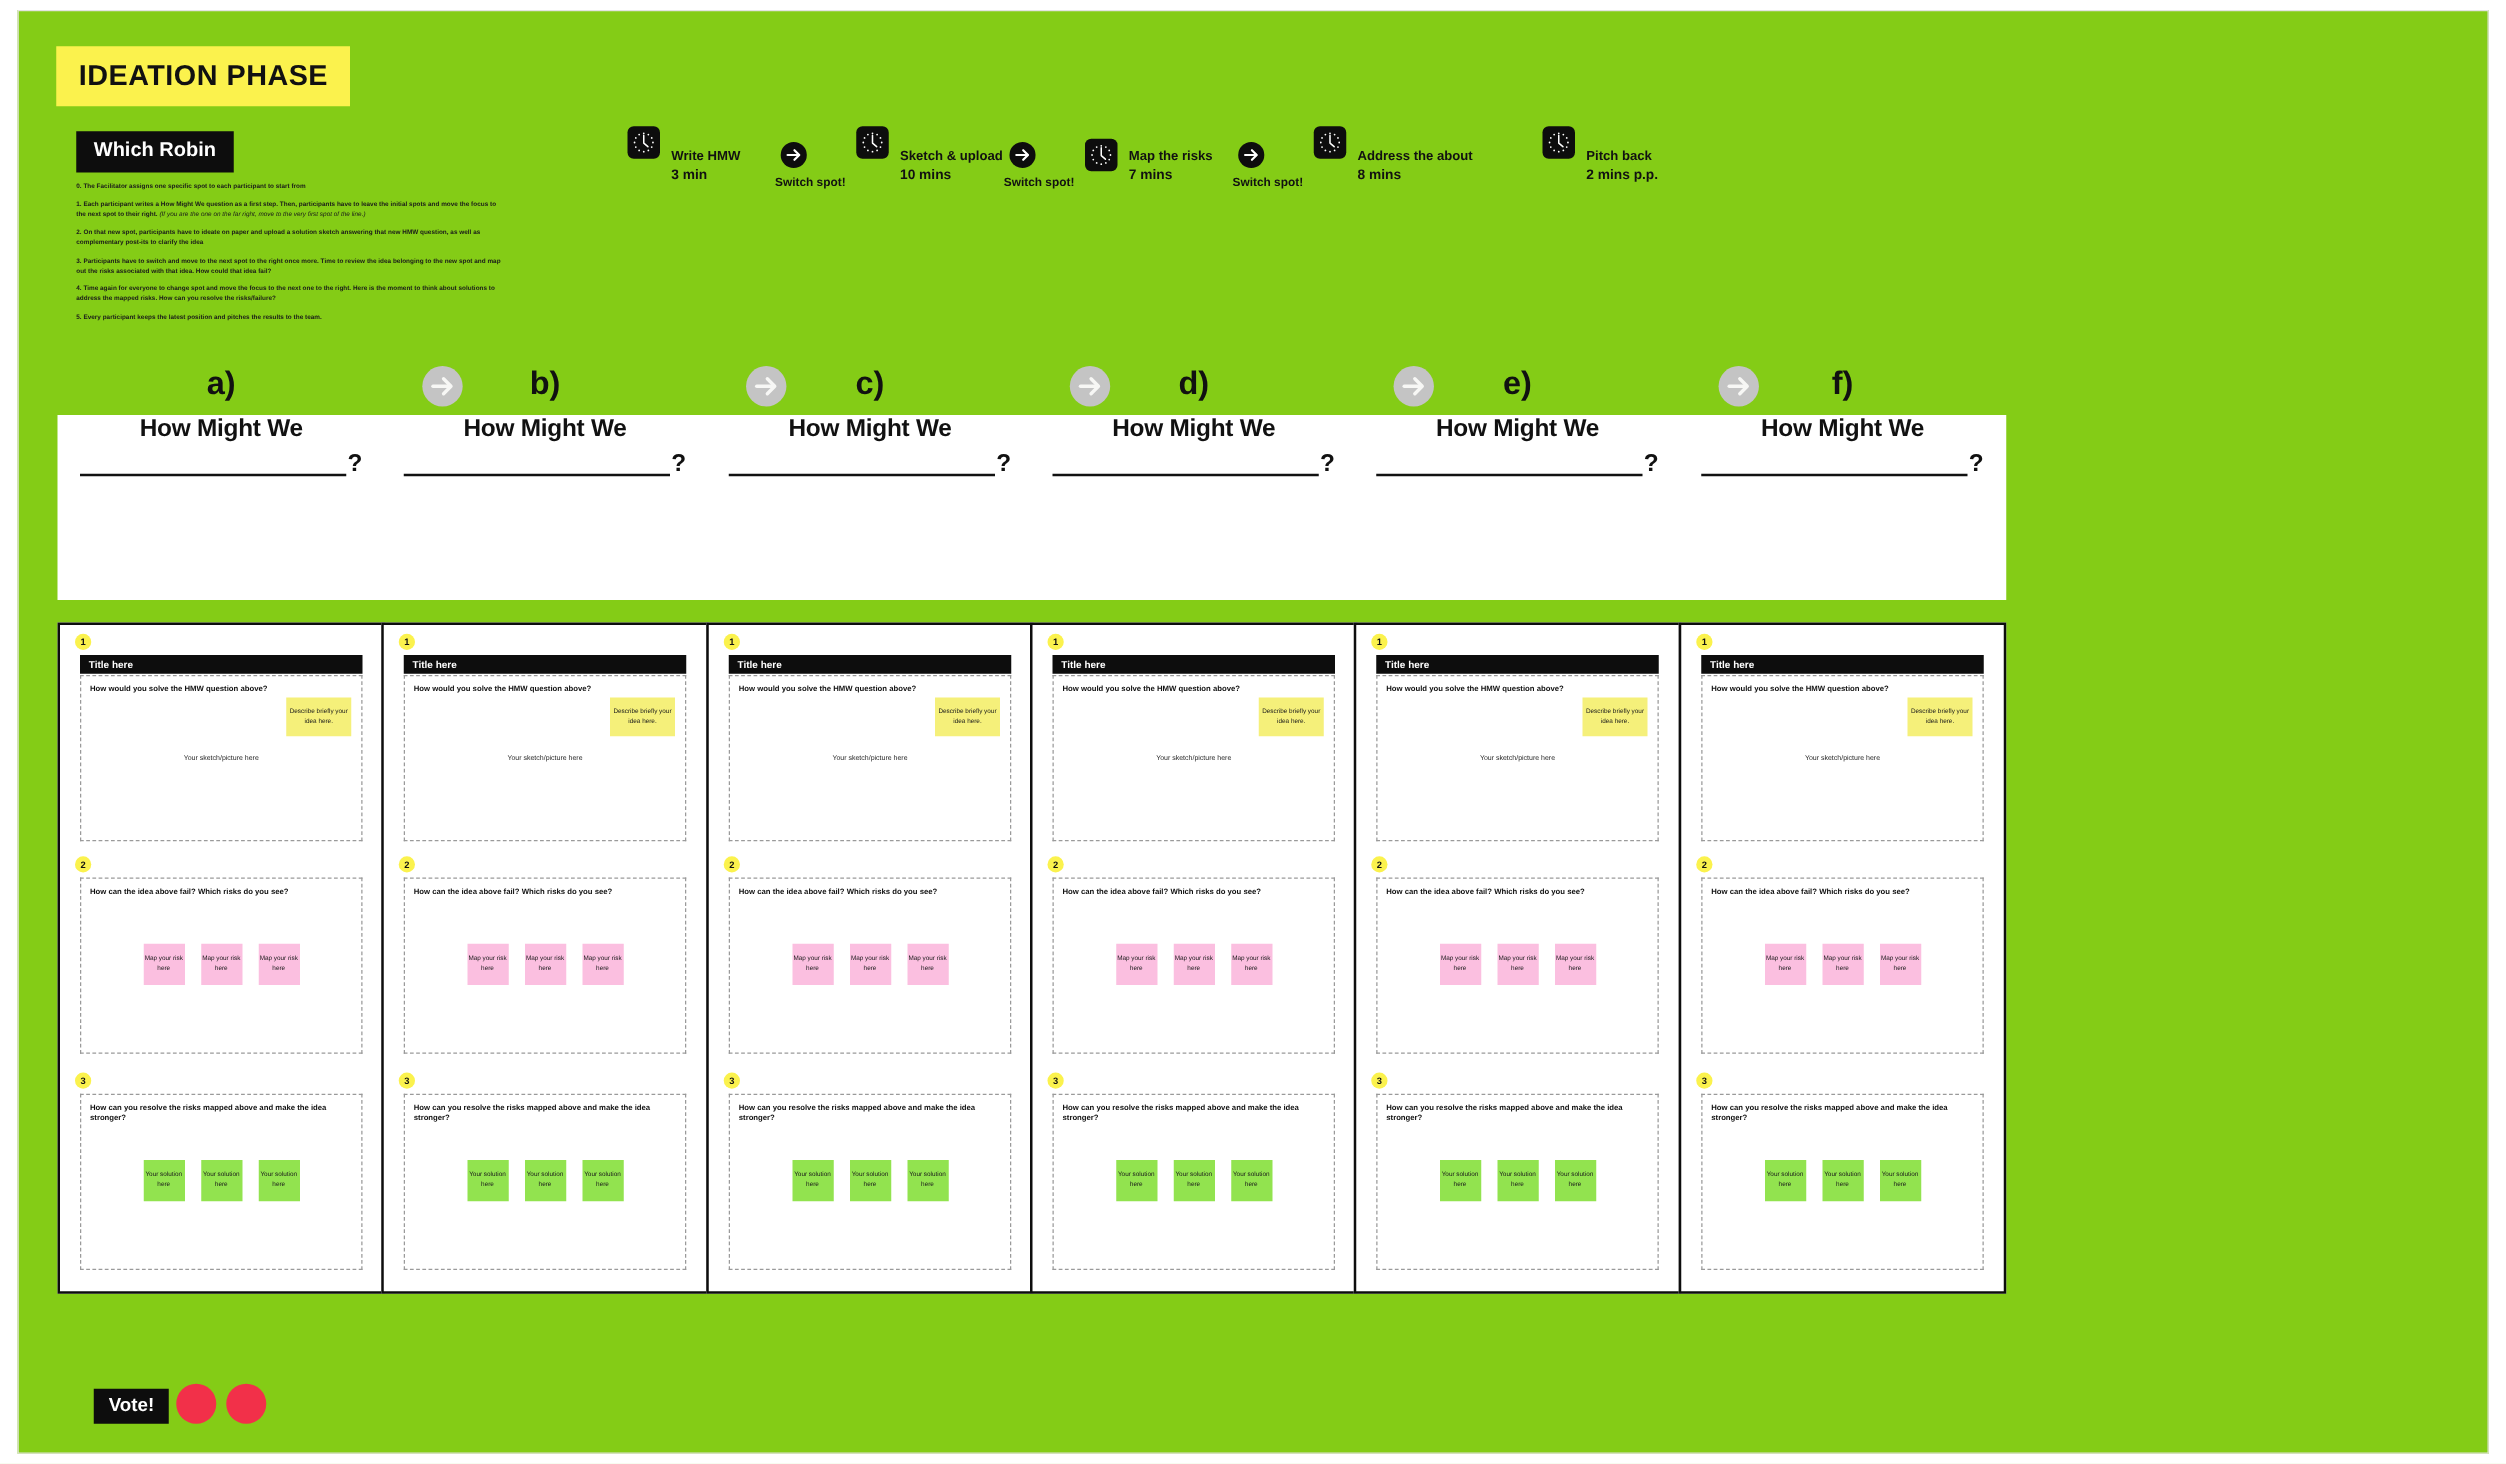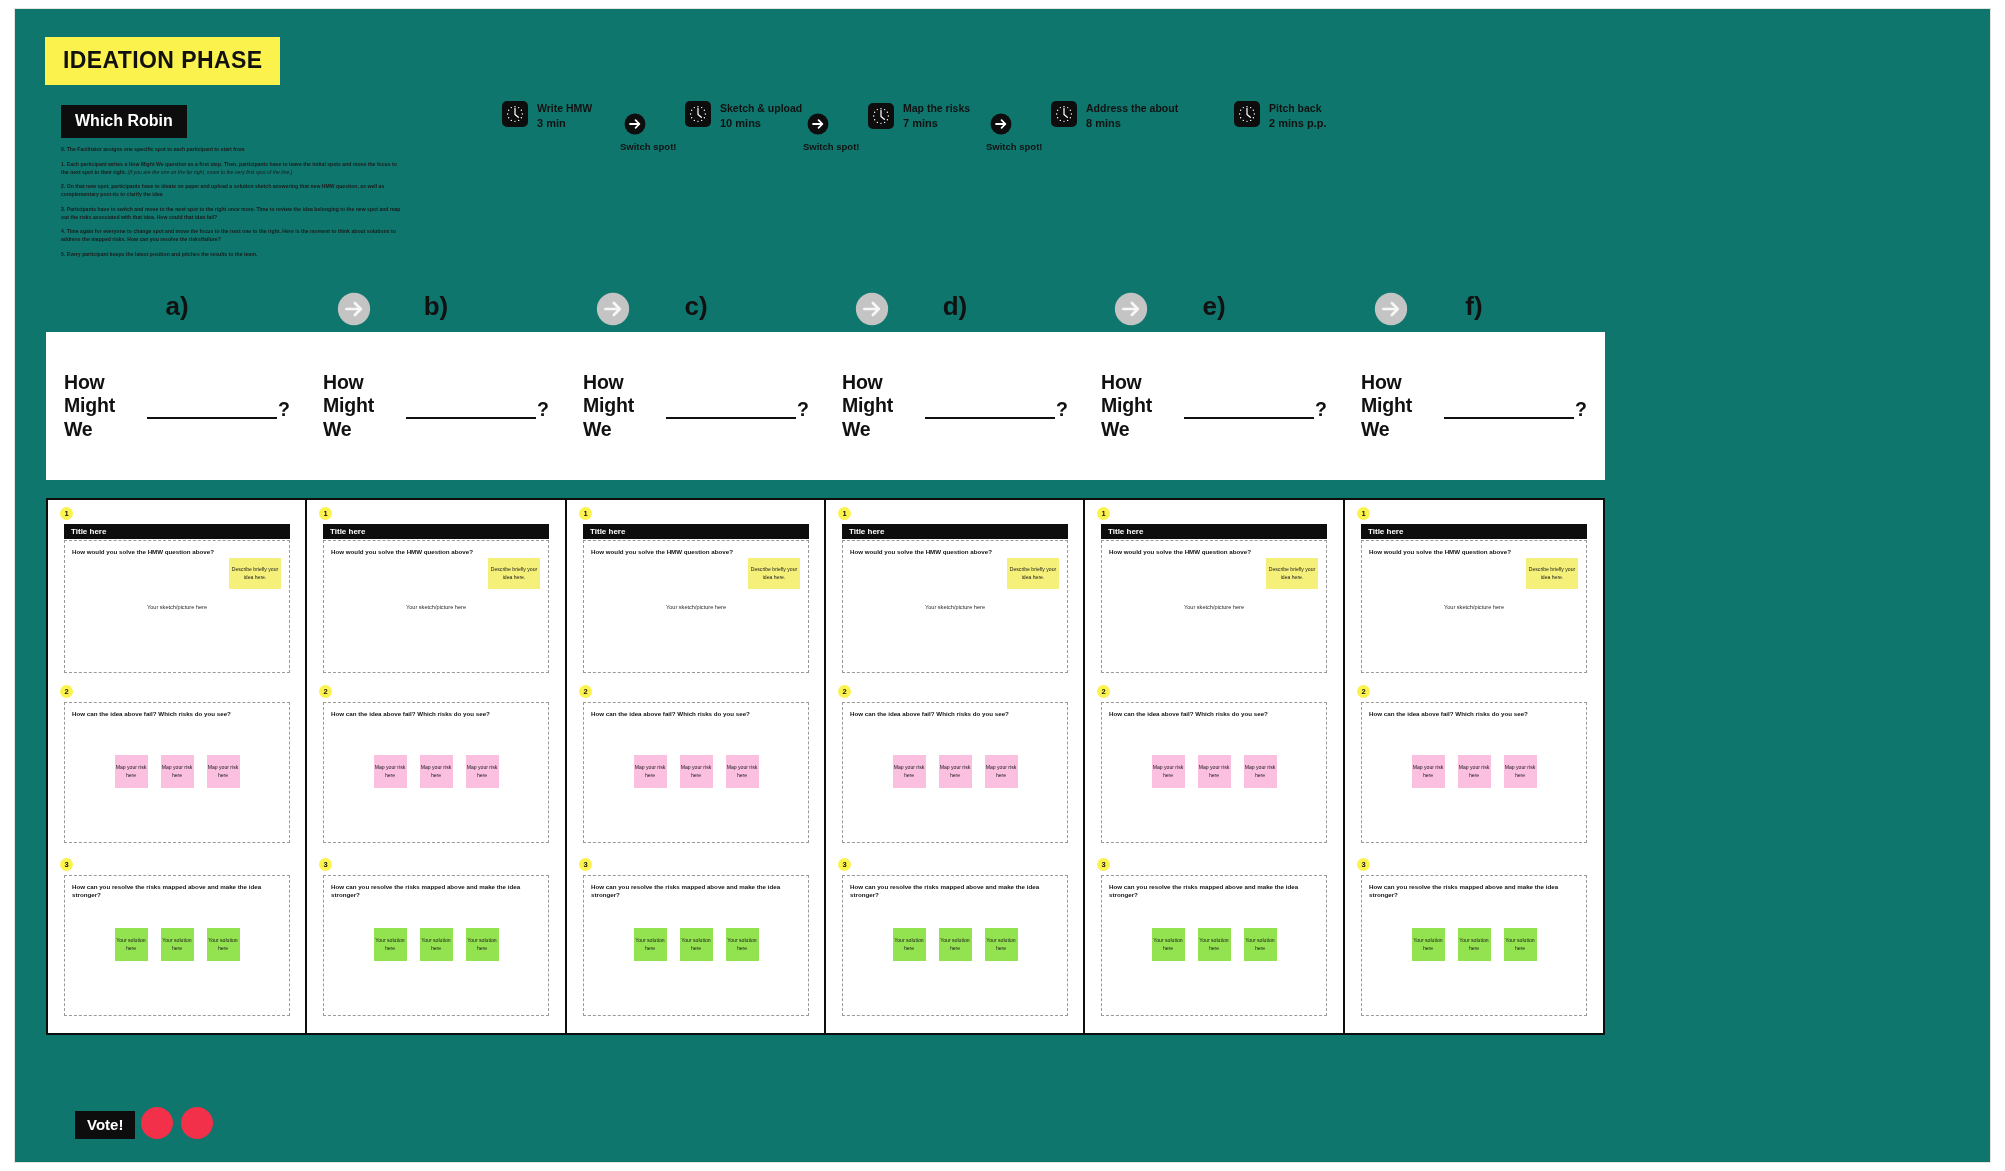--- a/index.html
+++ b/index.html
@@ -11,21 +11,21 @@
     font-family: "Liberation Sans", sans-serif;
     overflow: hidden;
   }
 
   #board {
     position: absolute;
     left: 14px;
     top: 8px;
     width: 1977px;
     height: 1155px;
-    background: #0f766e;
+    background: #84cc16;
     border: 1px solid #e3e3e0;
   }
 
   
   .phase-title {
     position: absolute;
     left: 30px;
     top: 28px;
     background: #fbf24d;
     color: #111111;
@@ -97,20 +97,21 @@
     width: 19px;
     height: 19px;
   }
   .tl-text { padding-top: 1px; }
   .tl-name {
     font-size: 10.5px;
     font-weight: bold;
     color: #111111;
     white-space: nowrap;
     line-height: 1.32;
+    margin-top: 17px;
   }
   .tl-dur {
     font-size: 11px;
     font-weight: bold;
     color: #111111;
     white-space: nowrap;
     line-height: 1.32;
   }
 
   .tl-arrow {
@@ -146,20 +147,21 @@
     height: 34px;
   }
 
   .hmw-card {
     position: absolute;
     top: 323px;
     width: 262px;
     height: 148px;
     background: #ffffff;
     display: flex;
+    flex-direction: column;
     align-items: center;
     padding: 0 18px;
   }
   .hmw-line1 {
     font-size: 19.5px;
     font-weight: bold;
     color: #111111;
     line-height: 1.2;
     letter-spacing: -0.2px;
   }

